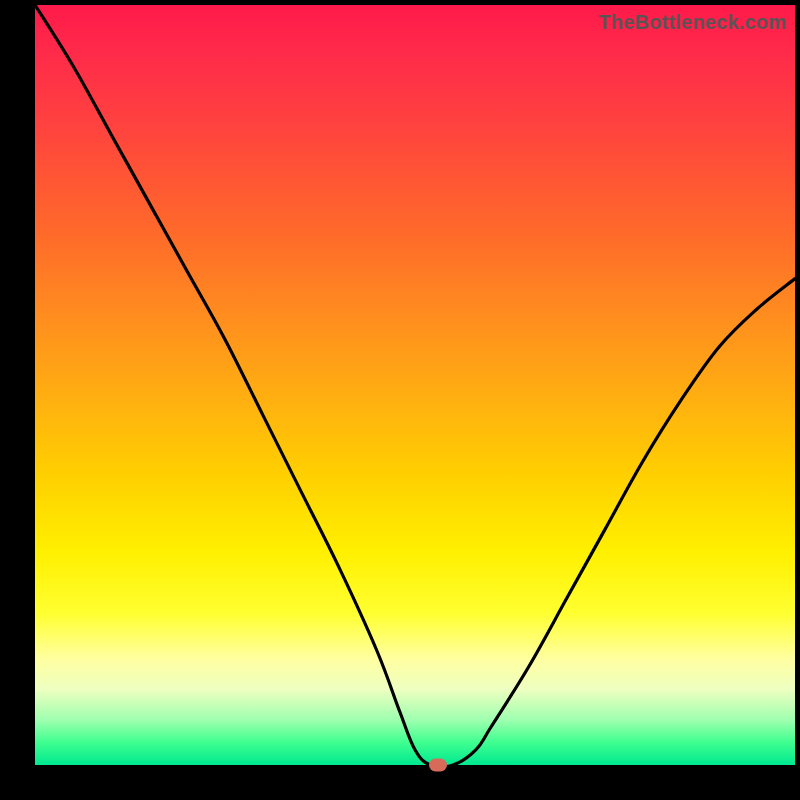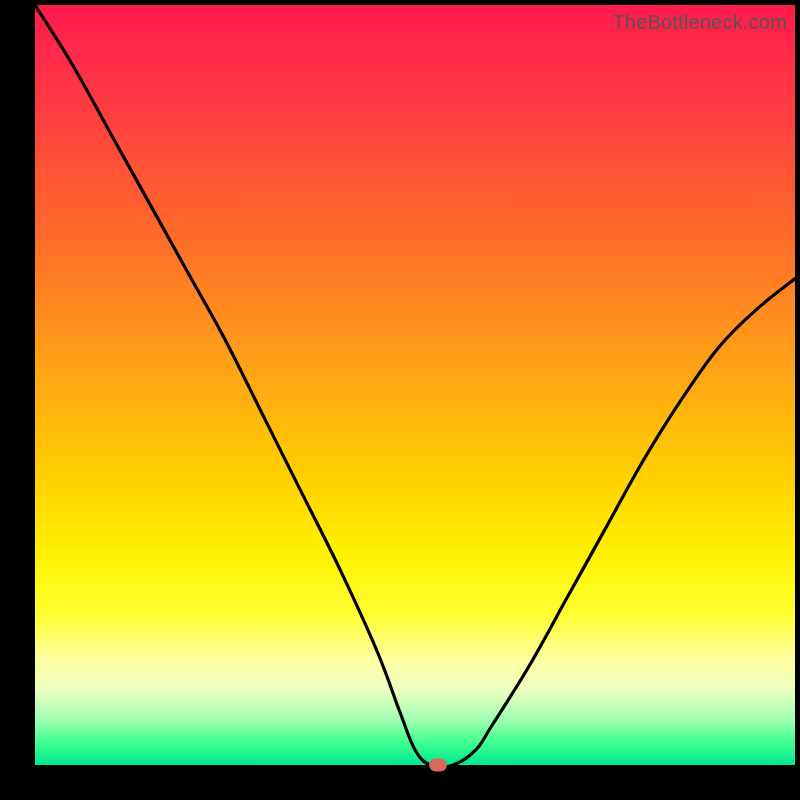--- a/index.html
+++ b/index.html
@@ -32,21 +32,21 @@
       #a0ffb0 94%,
       #40ff90 97%,
       #00e890 100%
     );
   }
   .watermark {
     position: absolute;
     top: 6px;
     right: 8px;
     font-size: 20px;
-    font-weight: 400;
+    font-weight: 700;
     color: #555;
     letter-spacing: 0.2px;
   }
   .curve {
     position: absolute;
     left: 0; top: 0;
     width: 760px;
     height: 760px;
   }
   .marker {

